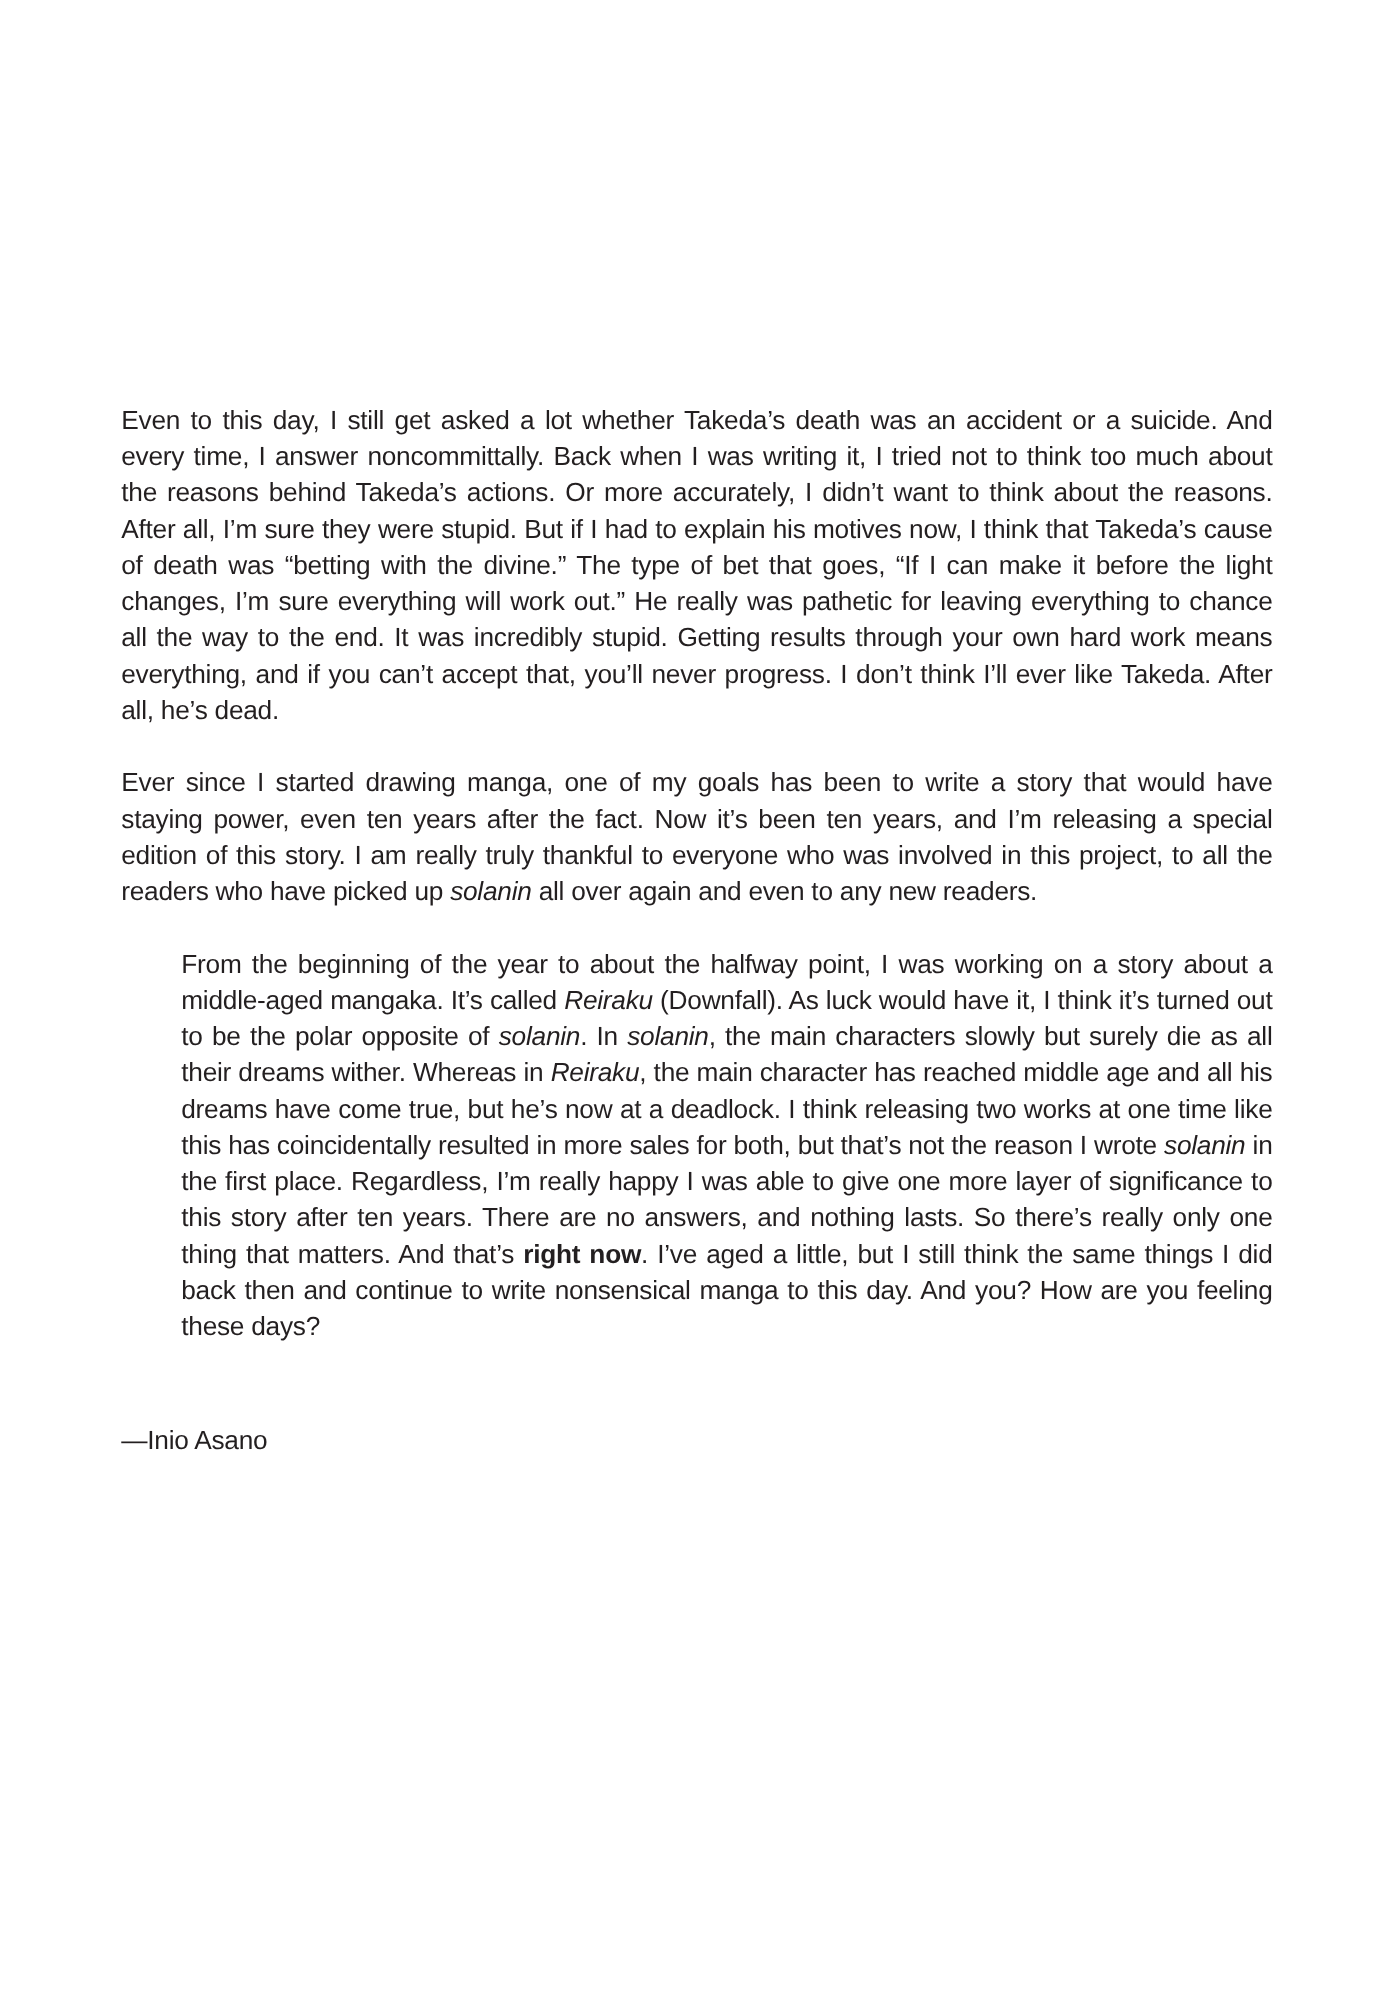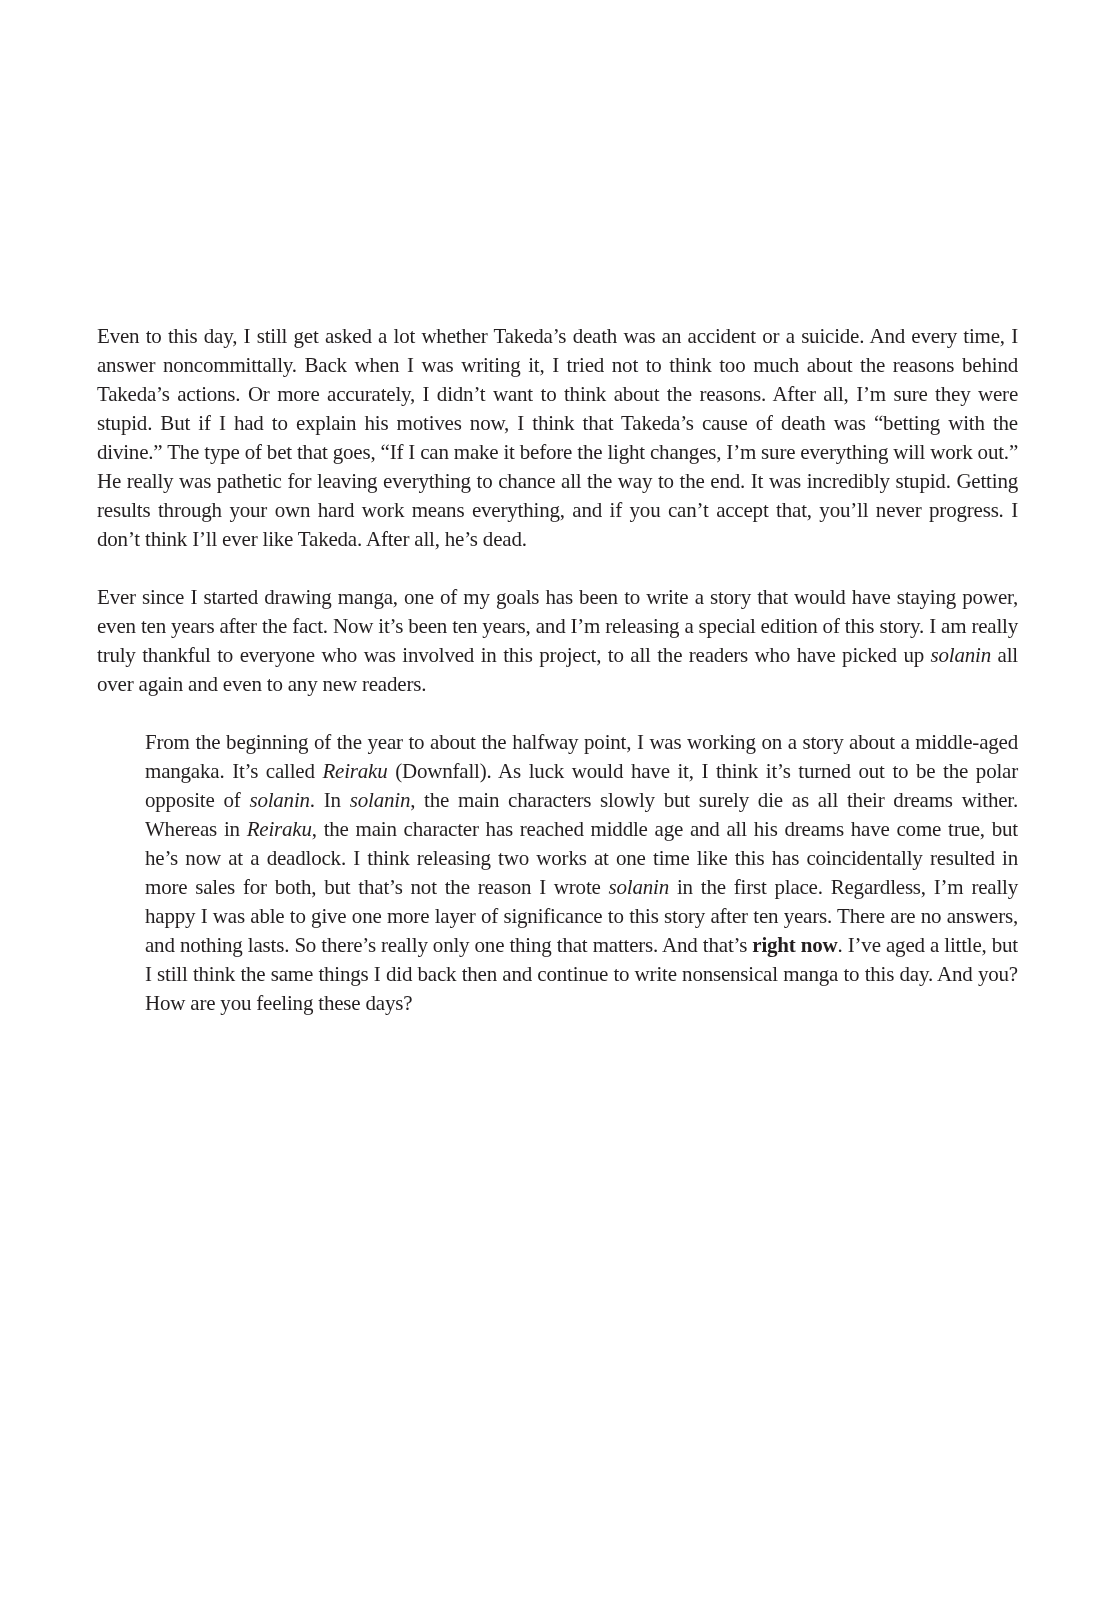--- a/index.html
+++ b/index.html
@@ -6,21 +6,21 @@
     margin: 0;
     padding: 0;
     background: #ffffff;
   }
   .page {
     position: relative;
     width: 1115px;
     height: 1600px;
     background: #ffffff;
     overflow: hidden;
-    font-family: Liberation Serif, serif;
+    font-family: Liberation Sans, sans-serif;
   }
   .article {
     position: absolute;
     left: 97px;
     top: 322px;
     width: 921px;
     color: #231f20;
     font-size: 21px;
     line-height: 29px;
     letter-spacing: -0.2px;
@@ -44,14 +44,15 @@
 </head>
 <body>
 
 <div class="page" style="background: rgb(255, 255, 255);">
   <div class="article" style="color: rgb(35, 31, 32);">
     <div>
         <p class="para"><span class="seg-normal">Even to this day, I still get asked a lot whether Takeda’s death was an accident or a suicide. And every time, I answer noncommittally. Back when I was writing it, I tried not to think too much about the reasons behind Takeda’s actions. Or more accurately, I didn’t want to think about the reasons. After all, I’m sure they were stupid. But if I had to explain his motives now, I think that Takeda’s cause of death was “betting with the divine.” The type of bet that goes, “If I can make it before the light changes, I’m sure everything will work out.” He really was pathetic for leaving everything to chance all the way to the end. It was incredibly stupid. Getting results through your own hard work means everything, and if you can’t accept that, you’ll never progress. I don’t think I’ll ever like Takeda. After all, he’s dead.</span></p>
         <p class="para"><span class="seg-normal">Ever since I started drawing manga, one of my goals has been to write a story that would have staying power, even ten years after the fact. Now it’s been ten years, and I’m releasing a special edition of this story. I am really truly thankful to everyone who was involved in this project, to all the readers who have picked up </span><span class="seg-italic">solanin</span><span class="seg-normal"> all over again and even to any new readers.</span></p>
         <p class="para"><span class="seg-normal">From the beginning of the year to about the halfway point, I was working on a story about a middle-aged mangaka. It’s called </span><span class="seg-italic">Reiraku</span><span class="seg-normal"> (Downfall). As luck would have it, I think it’s turned out to be the polar opposite of </span><span class="seg-italic">solanin</span><span class="seg-normal">. In </span><span class="seg-italic">solanin</span><span class="seg-normal">, the main characters slowly but surely die as all their dreams wither. Whereas in </span><span class="seg-italic">Reiraku</span><span class="seg-normal">, the main character has reached middle age and all his dreams have come true, but he’s now at a deadlock. I think releasing two works at one time like this has coincidentally resulted in more sales for both, but that’s not the reason I wrote </span><span class="seg-italic">solanin</span><span class="seg-normal"> in the first place. Regardless, I’m really happy I was able to give one more layer of significance to this story after ten years. There are no answers, and nothing lasts. So there’s really only one thing that matters. And that’s </span><span class="seg-bold">right now</span><span class="seg-normal">. I’ve aged a little, but I still think the same things I did back then and continue to write nonsensical manga to this day. And you? How are you feeling these days?</span></p>
       </div>
+    <div class="signature">—Inio Asano</div>
   </div>
 </div>
 
 </body></html>

